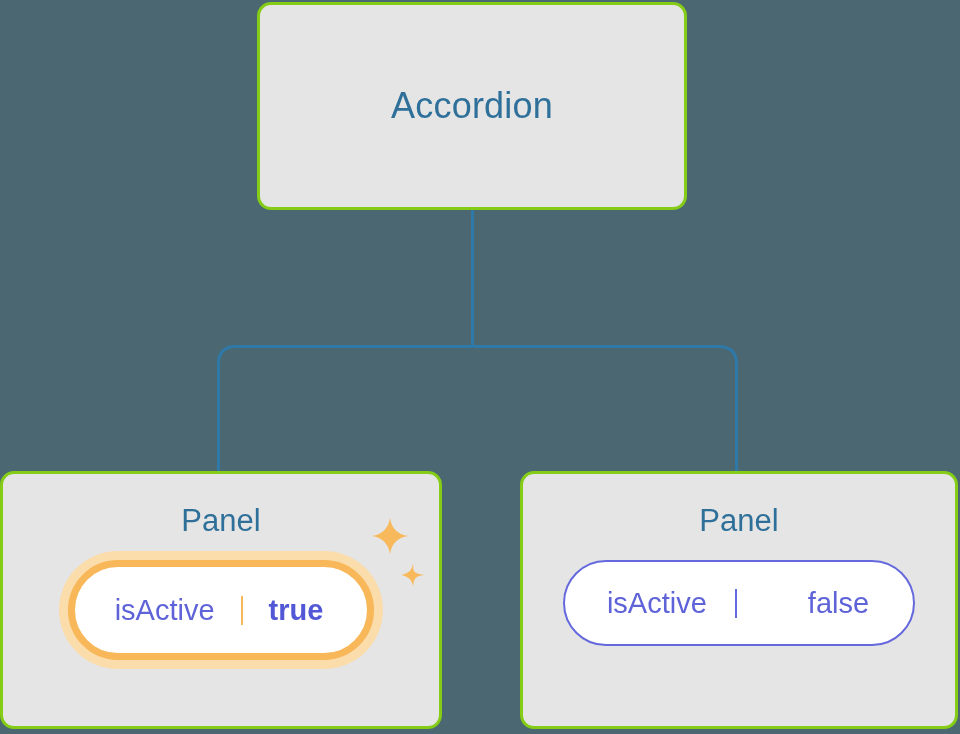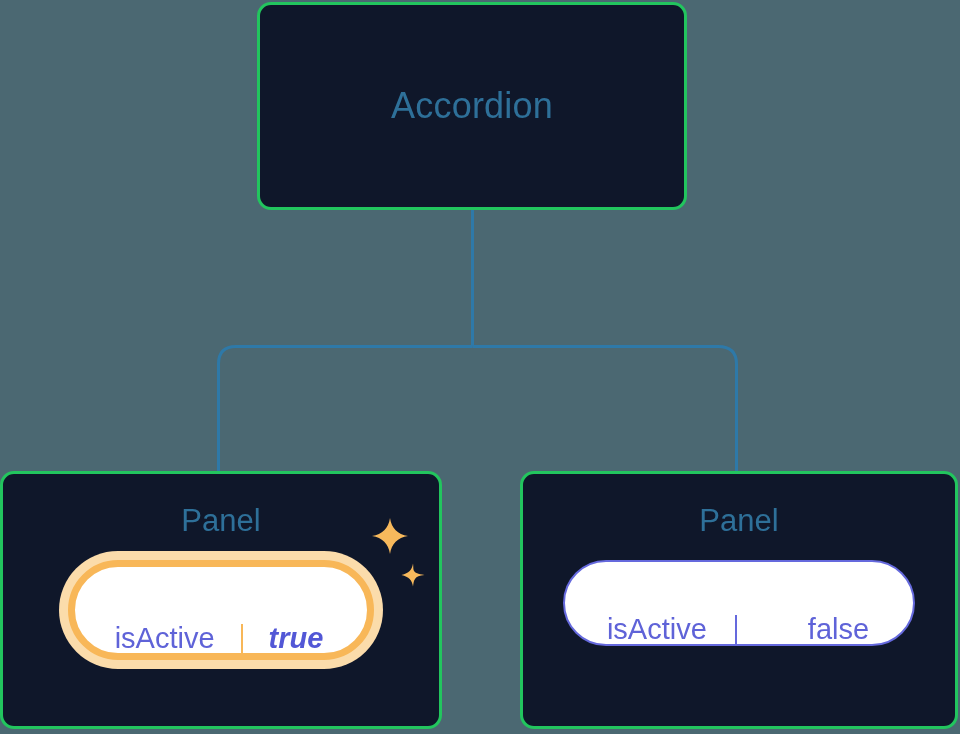--- a/index.html
+++ b/index.html
@@ -29,22 +29,22 @@
     left: 0;
     top: 0;
     width: 960px;
     height: 734px;
     pointer-events: none;
   }
 
   
   .node-card {
     position: absolute;
-    background: #0f172a;
-    border: 3px solid #22c55e;
+    background: #e5e5e5;
+    border: 3px solid #84cc16;
     border-radius: 14px;
     box-sizing: border-box;
     display: flex;
     flex-direction: column;
     align-items: center;
   }
 
   
   #node-accordion {
     left: 257px;
@@ -79,21 +79,21 @@
 
   
   .prop-pill-wrap {
     position: relative;
     margin-top: 22px;
     display: inline-flex;
   }
 
   .prop-pill {
     display: flex;
-    align-items: flex-end;
+    align-items: center;
     border-radius: 999px;
     background: #ffffff;
     box-sizing: border-box;
     overflow: hidden;
   }
 
   .prop-key,
   .prop-val {
     display: flex;
     align-items: center;
@@ -128,21 +128,20 @@
     box-shadow: 0 0 0 9px #fbdcab;
   }
   .prop-pill.highlight .prop-key {
     padding: 0 26px 0 40px;
     border-right: 2px solid #f8b758;
   }
   .prop-pill.highlight .prop-val {
     padding: 0 44px 0 26px;
     font-weight: bold;
     color: #5257d6;
-    font-style: italic;
   }
 
   
   .sparkle {
     position: absolute;
     pointer-events: none;
   }
   .sparkle svg { display: block; }
   #sparkle-large { right: -36px; top: -44px; }
   #sparkle-small { right: -52px; top: 2px; }

